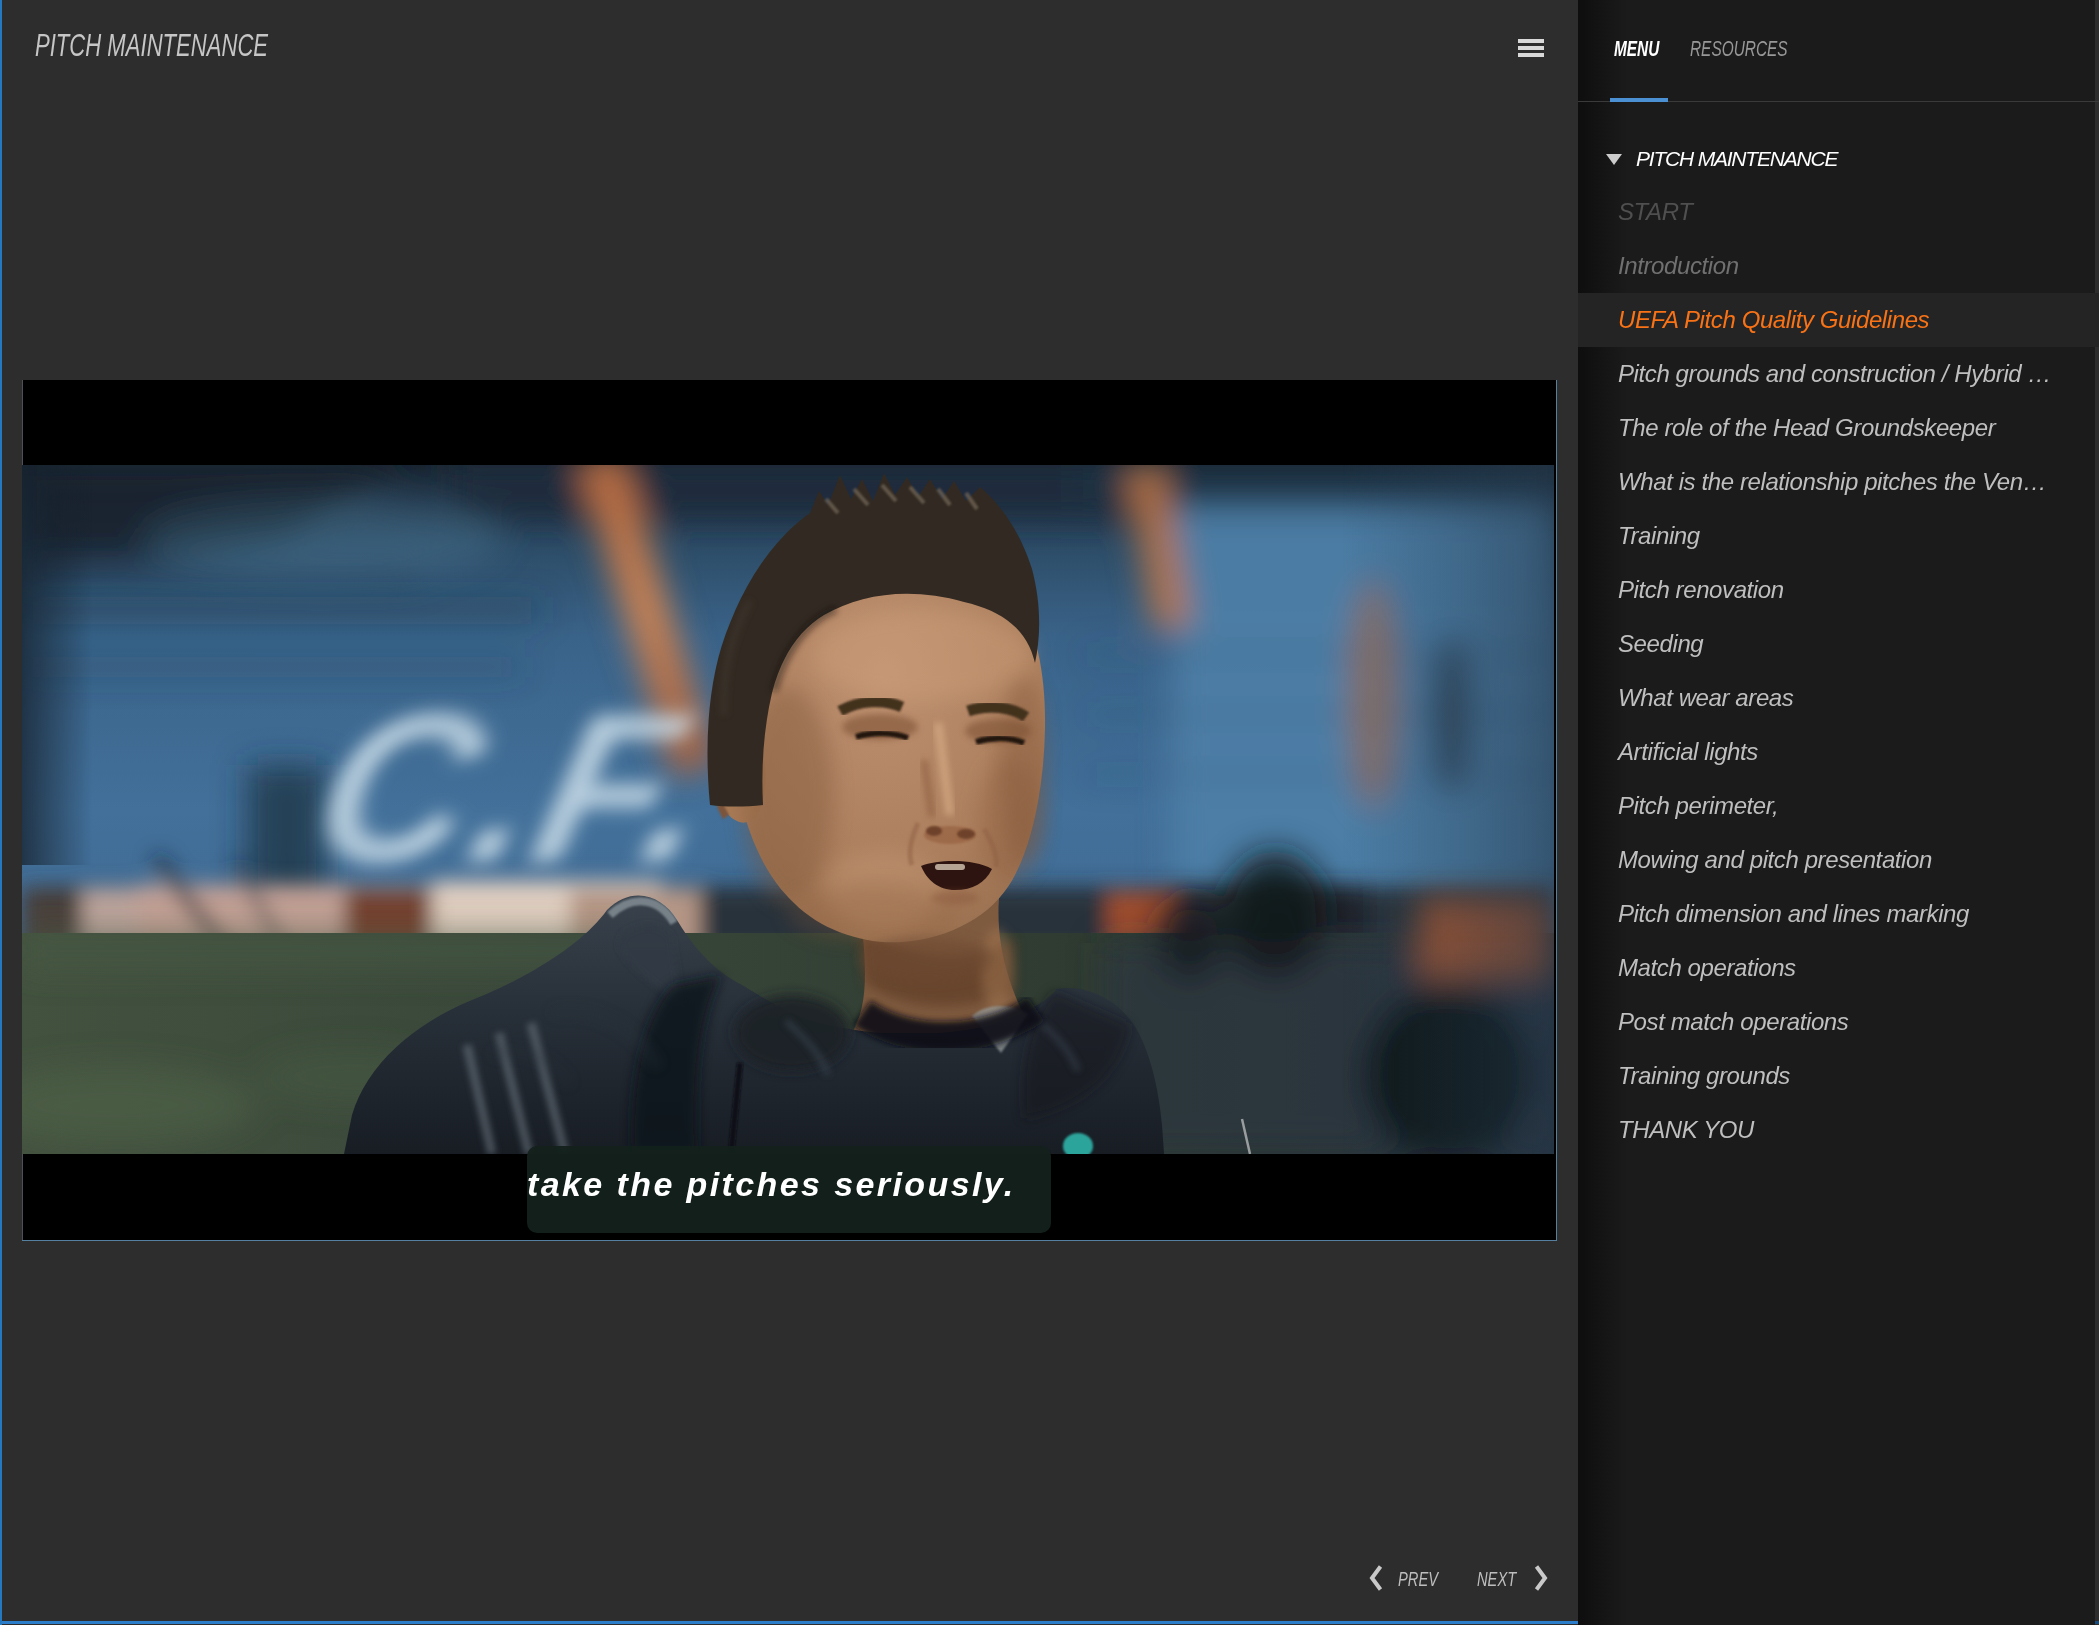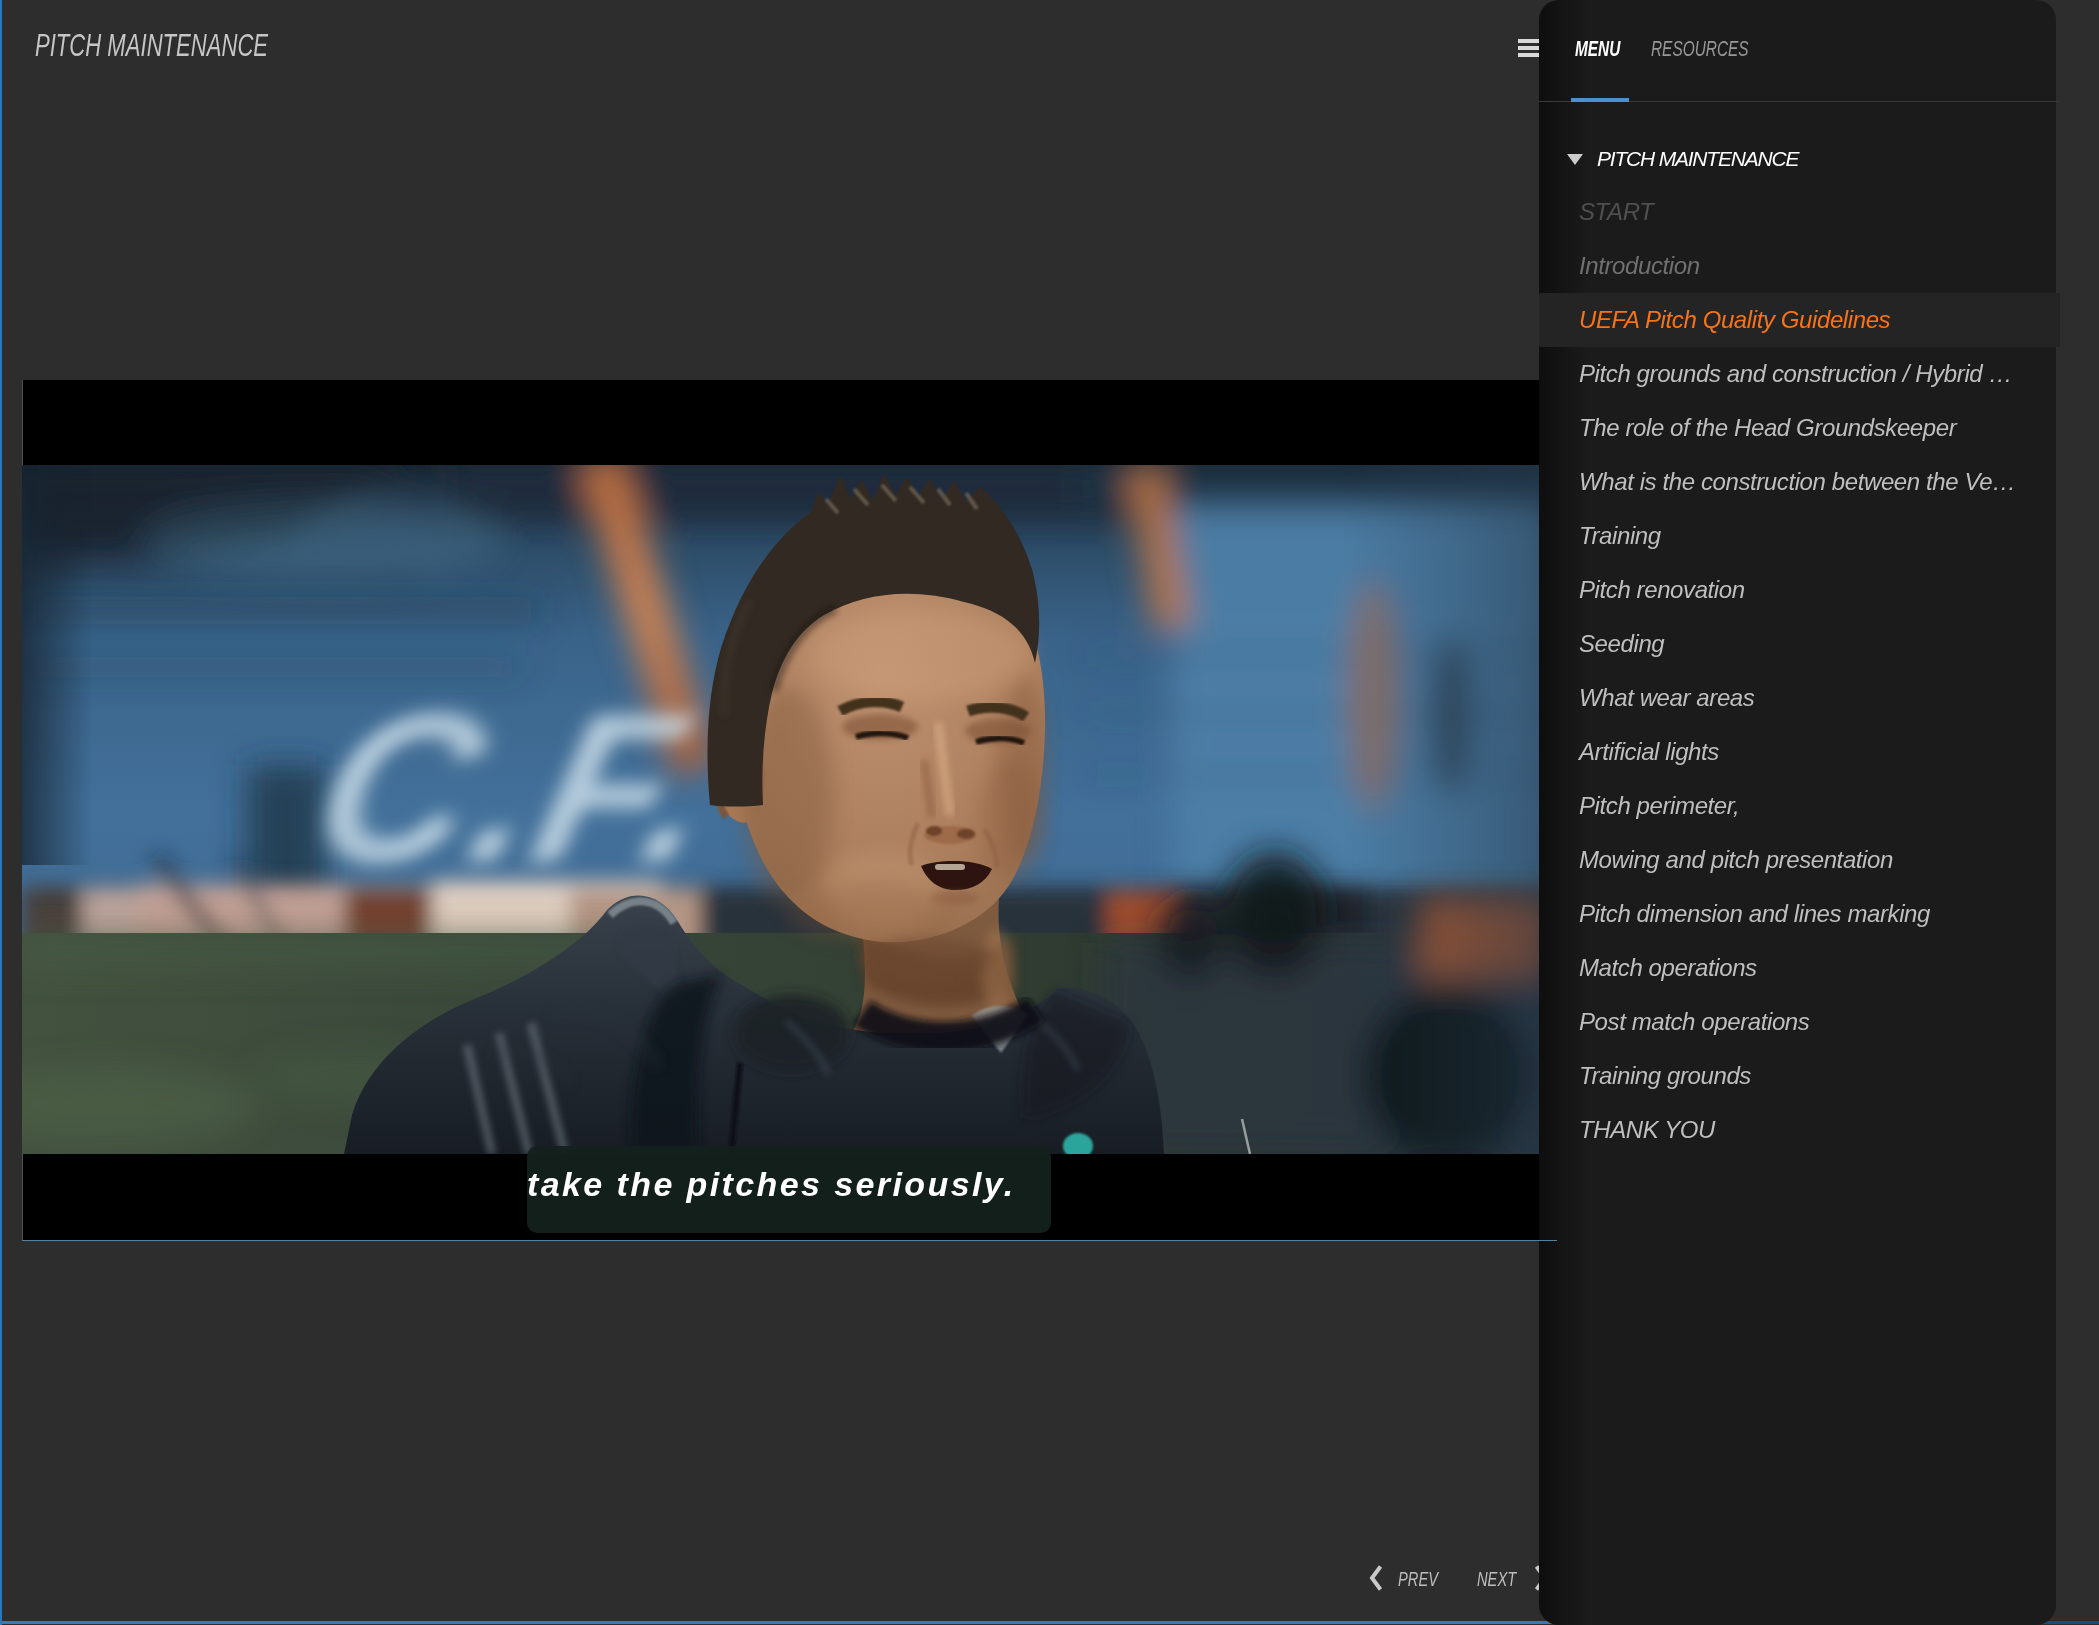--- a/index.html
+++ b/index.html
@@ -8,21 +8,21 @@
   #page{position:relative;width:2099px;height:1625px;background:#2d2d2d;overflow:hidden;font-style:italic;}
   #leftline{left:0;top:0;width:2px;height:1625px;background:#2478c0;}
   #title{left:35px;top:27px;font-size:32px;color:#c6c6c6;transform:scaleX(0.69);transform-origin:0 0;white-space:nowrap;}
   .hbar{left:1518px;width:26px;height:4px;background:#d9d9d9;}
   #video{left:22px;top:380px;width:1535px;height:861px;background:#000;}
   #photo{left:0px;top:85px;width:1532px;height:689px;}
   #caption{left:505px;top:766px;width:524px;height:87px;background:rgba(19,33,27,0.95);border-radius:10px;color:#fff;font-size:34px;font-weight:bold;line-height:76px;letter-spacing:2.4px;}
   .pn{font-size:21px;color:#bdbdbd;transform:scaleX(0.7);transform-origin:0 50%;white-space:nowrap;}
   #botline1{left:0;top:1621px;width:1578px;height:3px;background:#2b7cc9;}
   #botline2{left:1578px;top:1621px;width:521px;height:3px;background:#174e7d;}
-  #sidebar{left:1539px;top:0;width:517px;height:1625px;background:linear-gradient(90deg,#0e0e0e 0px,#1b1b1b 50px);border-radius:20px;}
+  #sidebar{left:1578px;top:0;width:517px;height:1625px;background:linear-gradient(90deg,#0e0e0e 0px,#1b1b1b 50px);}
   .tab{top:36px;font-size:22px;transform:scaleX(0.7);transform-origin:0 0;white-space:nowrap;}
   #tabmenu{left:36px;color:#ffffff;font-weight:bold;}
   #tabres{left:112px;color:#989898;}
   #tabsep{left:0;top:101px;width:521px;height:1px;background:#3a3a3a;}
   #tabul{left:32px;top:98px;width:58px;height:4px;background:#4a90d2;}
   #caret{left:28px;top:154px;width:0;height:0;border-left:8px solid transparent;border-right:8px solid transparent;border-top:11px solid #cccccc;}
   #mhead{left:58px;top:132px;height:54px;line-height:54px;font-size:21px;letter-spacing:-1.2px;color:#ffffff;white-space:nowrap;}
   #menu{left:0;top:185px;width:521px;}
   .mi{position:relative;height:54px;line-height:54px;padding-left:40px;padding-right:40px;font-size:24px;letter-spacing:-0.4px;color:#bfbfbf;white-space:nowrap;overflow:hidden;text-overflow:ellipsis;}
   .mi.dis1{color:#4f4f4f;}
@@ -246,21 +246,21 @@
     <div class="abs" id="tabsep"></div>
     <div class="abs" id="tabul"></div>
     <div class="abs" id="caret"></div>
     <div class="abs" id="mhead">PITCH MAINTENANCE</div>
     <div class="abs" id="menu">
       <div class="mi dis1">START</div>
       <div class="mi dis2">Introduction</div>
       <div class="mi sel">UEFA Pitch Quality Guidelines</div>
       <div class="mi">Pitch grounds and construction / Hybrid pitc…</div>
       <div class="mi">The role of the Head Groundskeeper</div>
-      <div class="mi">What is the construction between the Venu…</div>
+      <div class="mi">What is the relationship pitches the Venu…</div>
       <div class="mi">Training</div>
       <div class="mi">Pitch renovation</div>
       <div class="mi">Seeding</div>
       <div class="mi">What wear areas</div>
       <div class="mi">Artificial lights</div>
       <div class="mi">Pitch perimeter,</div>
       <div class="mi">Mowing and pitch presentation</div>
       <div class="mi">Pitch dimension and lines marking</div>
       <div class="mi">Match operations</div>
       <div class="mi">Post match operations</div>

